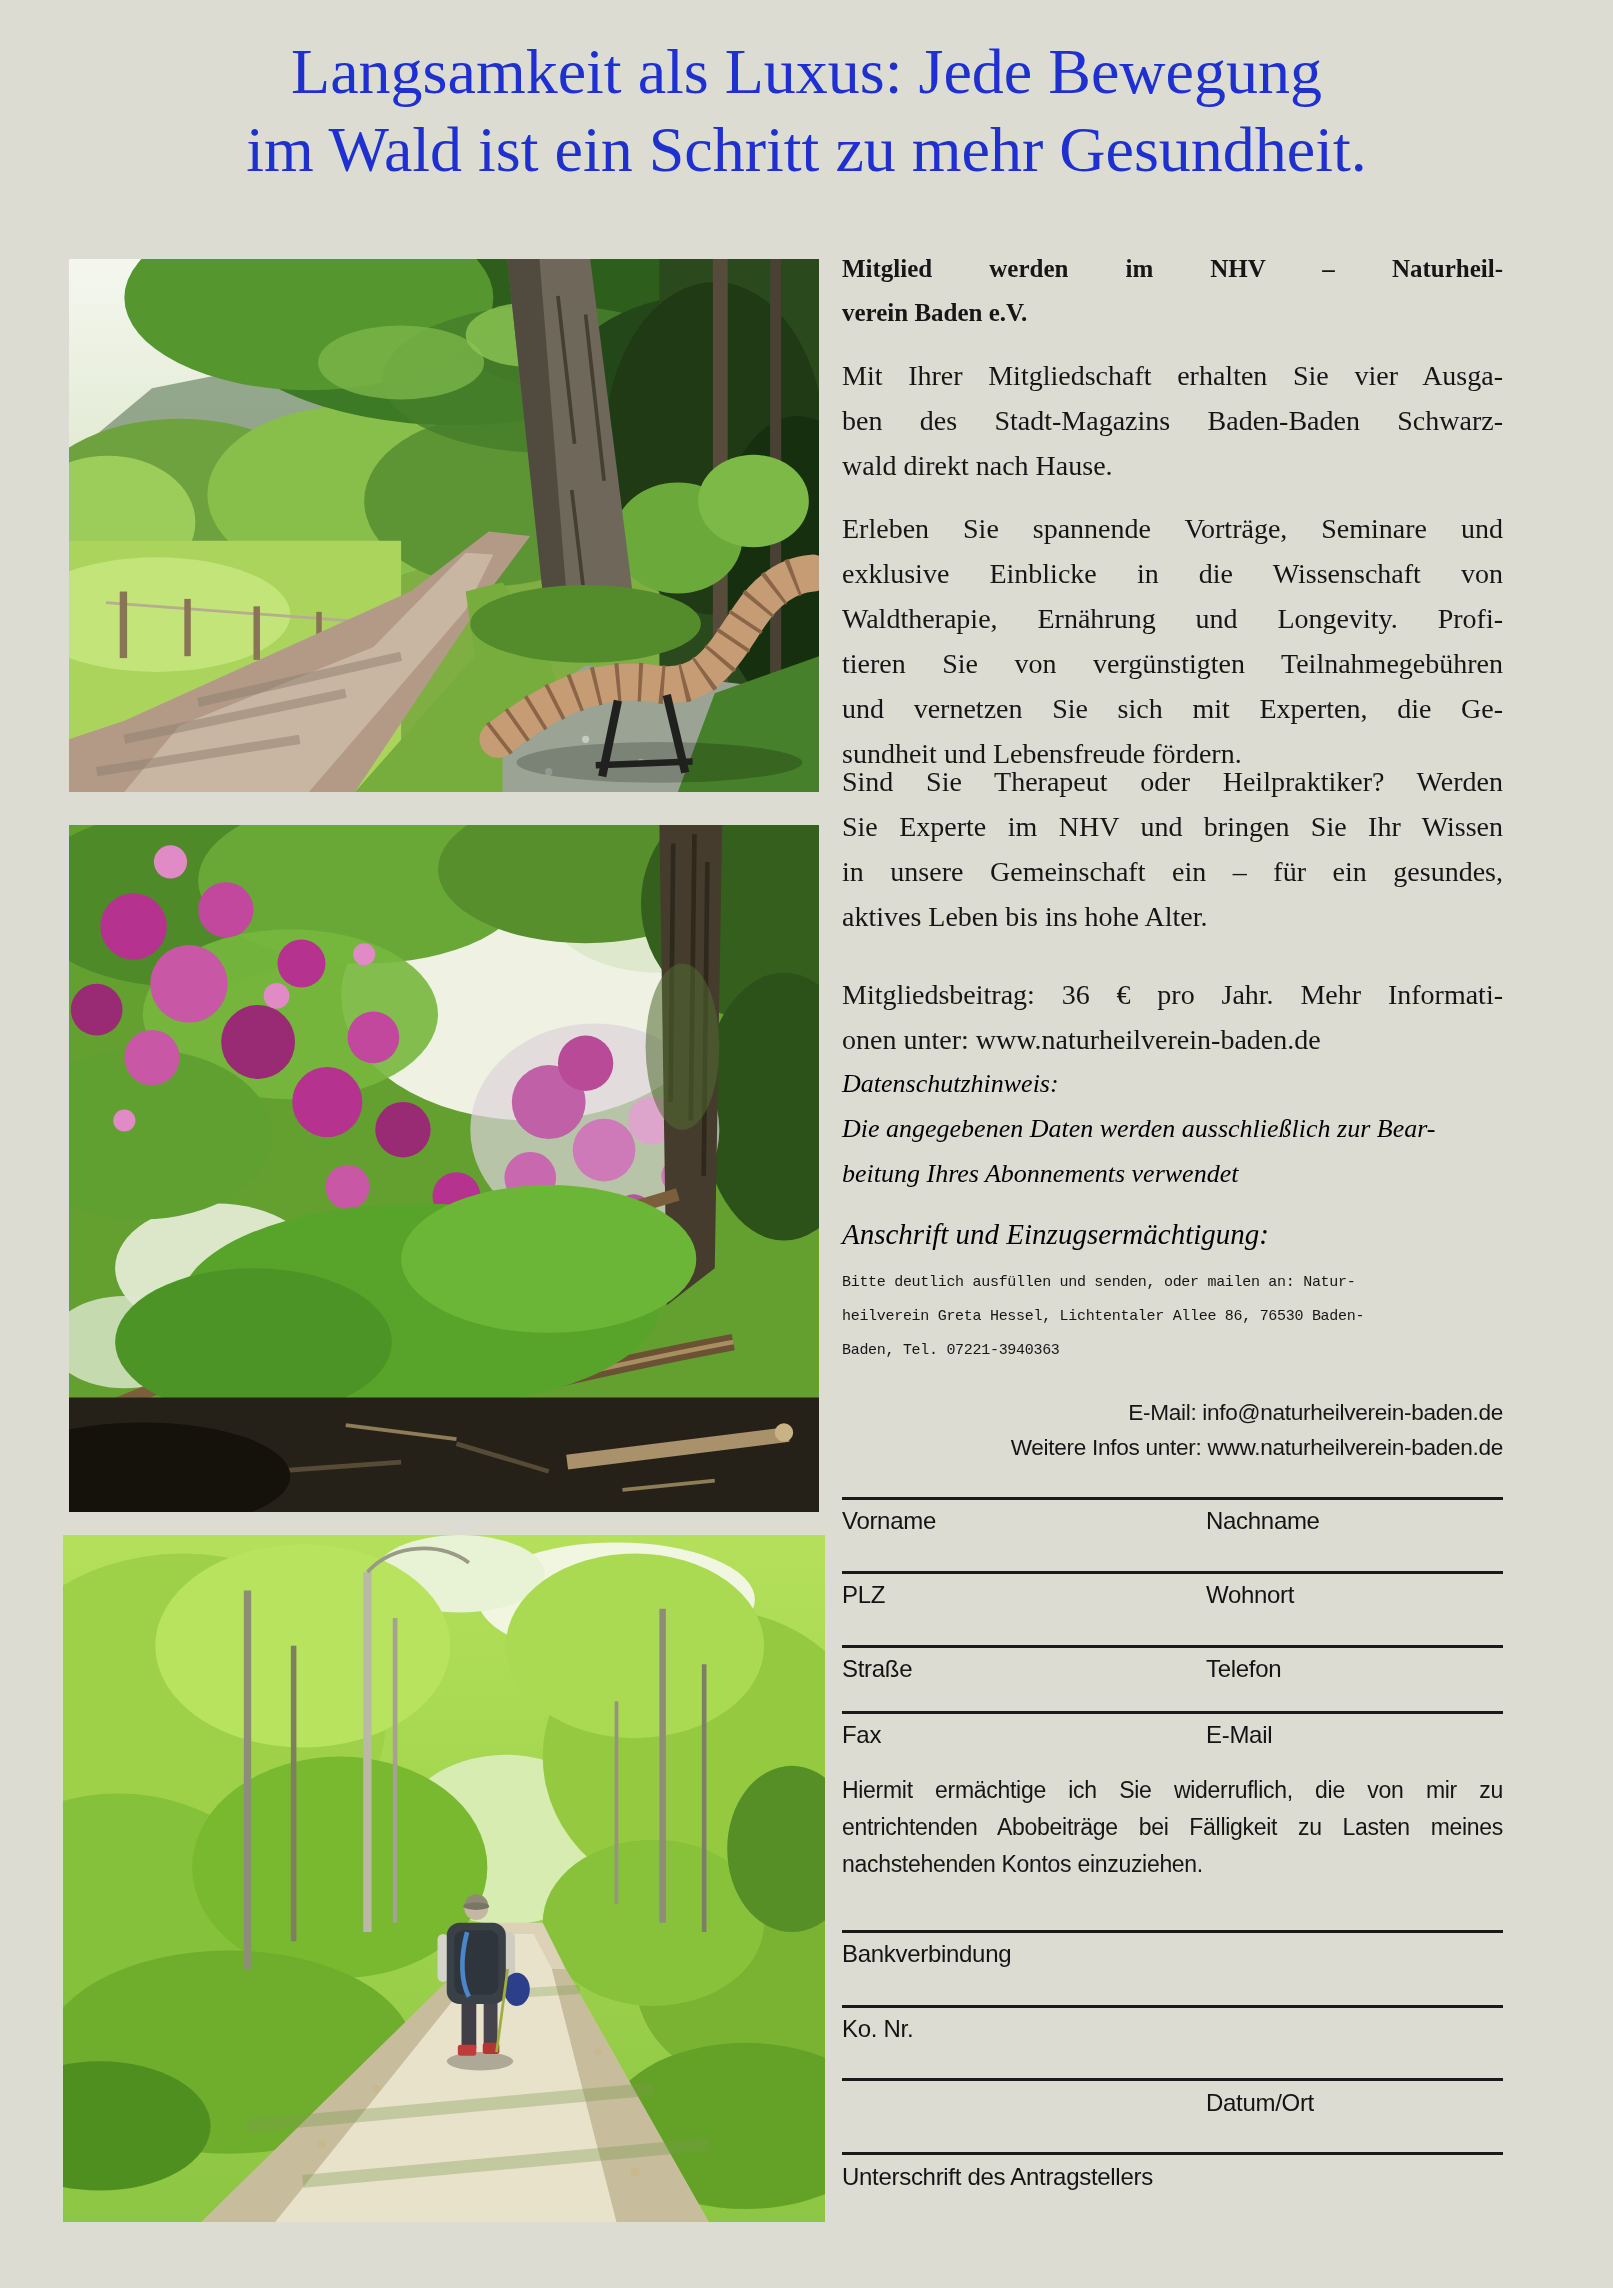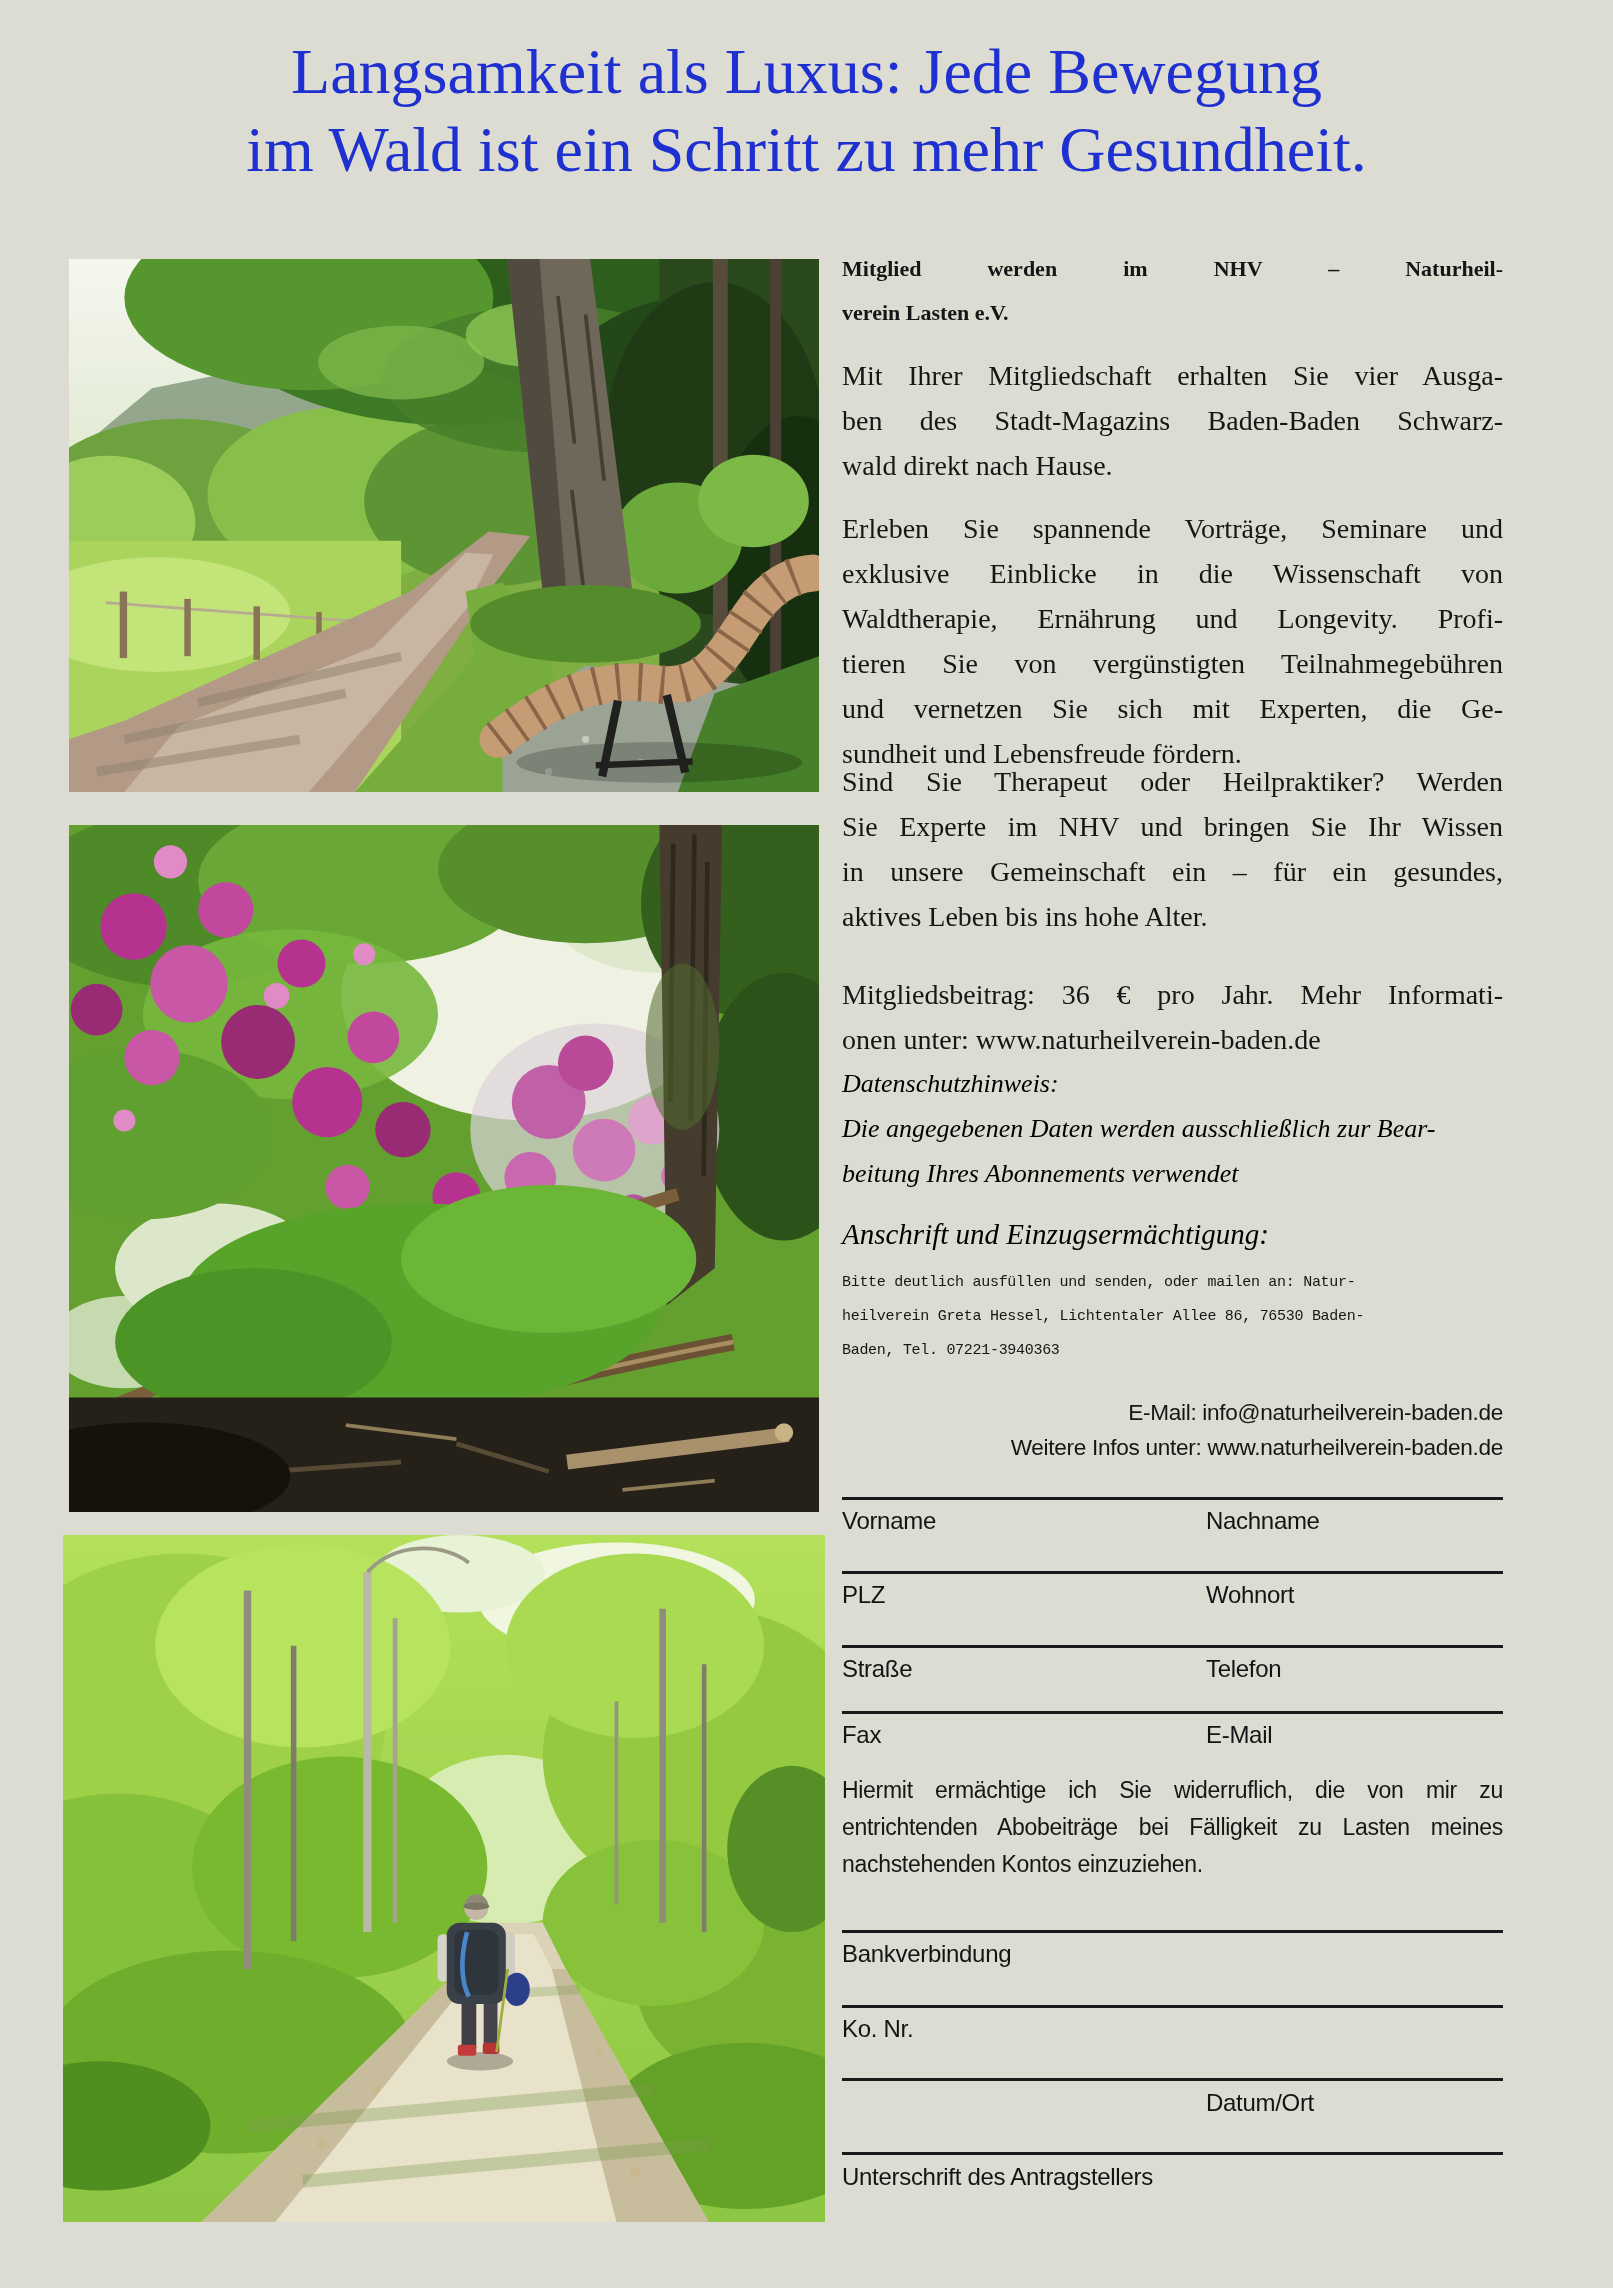--- a/index.html
+++ b/index.html
@@ -17,21 +17,21 @@
     font-family:"Liberation Serif", serif;
   }
   #headline .ln { text-align:center; }
 
   
   .photo { display:block; }
   .photo svg { display:block; width:100%; height:100%; }
 
   
   .col { left:842px; width:661px; color:#161616; }
-  .article-heading { font-weight:bold; font-size:22px; line-height:44px; }
+  .article-heading { font-weight:bold; font-size:25px; line-height:44px; }
   .body-p { font-size:28px; line-height:45px; }
   .justify .ln { text-align:justify; text-align-last:justify; }
   .justify .ln-last { text-align-last:left; }
   .blue-it { color:#000000; font-style:italic; }
   .privacy { font-size:26px; line-height:45px; }
   .addr-heading { font-size:29px; line-height:37px; }
   .sans { font-family:"Liberation Sans", sans-serif; letter-spacing:-0.3px; }
   .sans-small { font-size:15px; line-height:34px;font-family:Liberation Mono, monospace; }
   .contact { font-size:22.6px; line-height:35px;text-align:right; }
   .auth { font-size:23px; line-height:37px; }
@@ -227,21 +227,21 @@
         <path d="M482,470 L470,560" stroke="#9fae3f" stroke-width="3"></path>
         <circle cx="448" cy="404" r="13" fill="#c6b7a4"></circle>
         <path d="M435,402 A13,13 0 0 1 461,402 Z" fill="#8f8a76"></path>
         <ellipse cx="448" cy="402" rx="14" ry="4" fill="#7a7664"></ellipse>
       </g>
     </svg>
   </div>
 
   <div class="abs col article-heading justify" style="top:247px;">
       <div class="ln">Mitglied werden im NHV – Naturheil-</div>
-      <div class="ln ln-last">verein Lasten e.V.</div>
+      <div class="ln ln-last">verein Baden e.V.</div>
     </div>
 
   <div class="abs col body-p justify" style="top:353px;">
       <div class="ln">Mit Ihrer Mitgliedschaft erhalten Sie vier Ausga-</div>
       <div class="ln">ben des Stadt-Magazins Baden-Baden Schwarz-</div>
       <div class="ln ln-last">wald direkt nach Hause.</div>
     </div>
 
   <div class="abs col body-p justify" style="top:506px;">
       <div class="ln">Erleben Sie spannende Vorträge, Seminare und</div>

